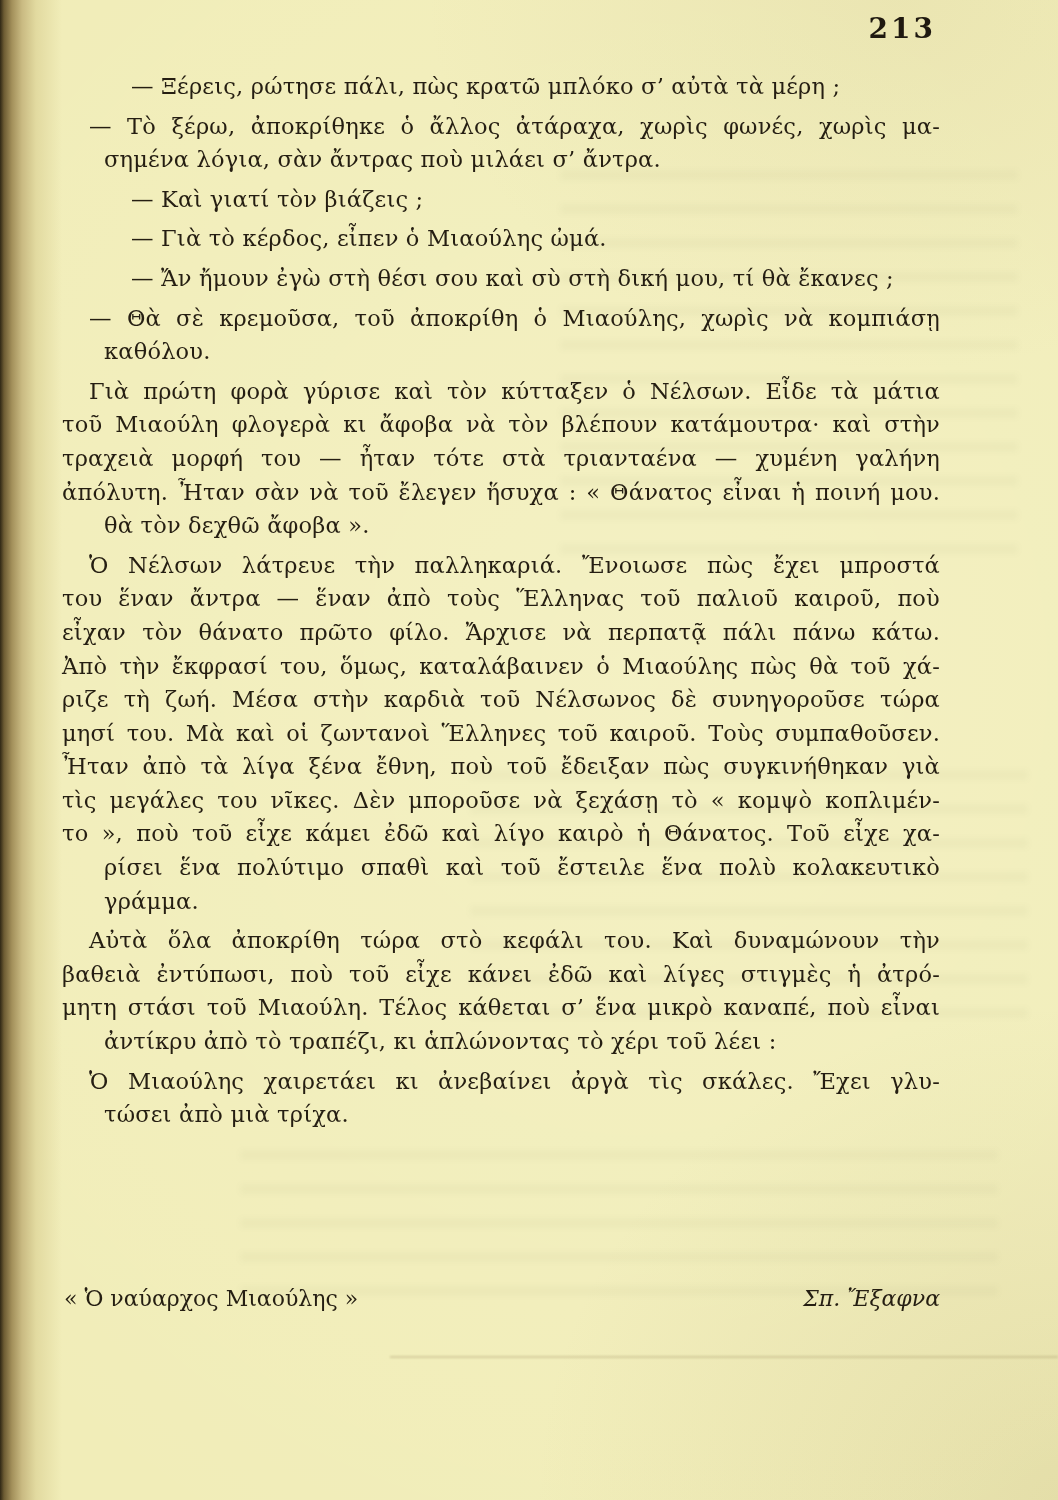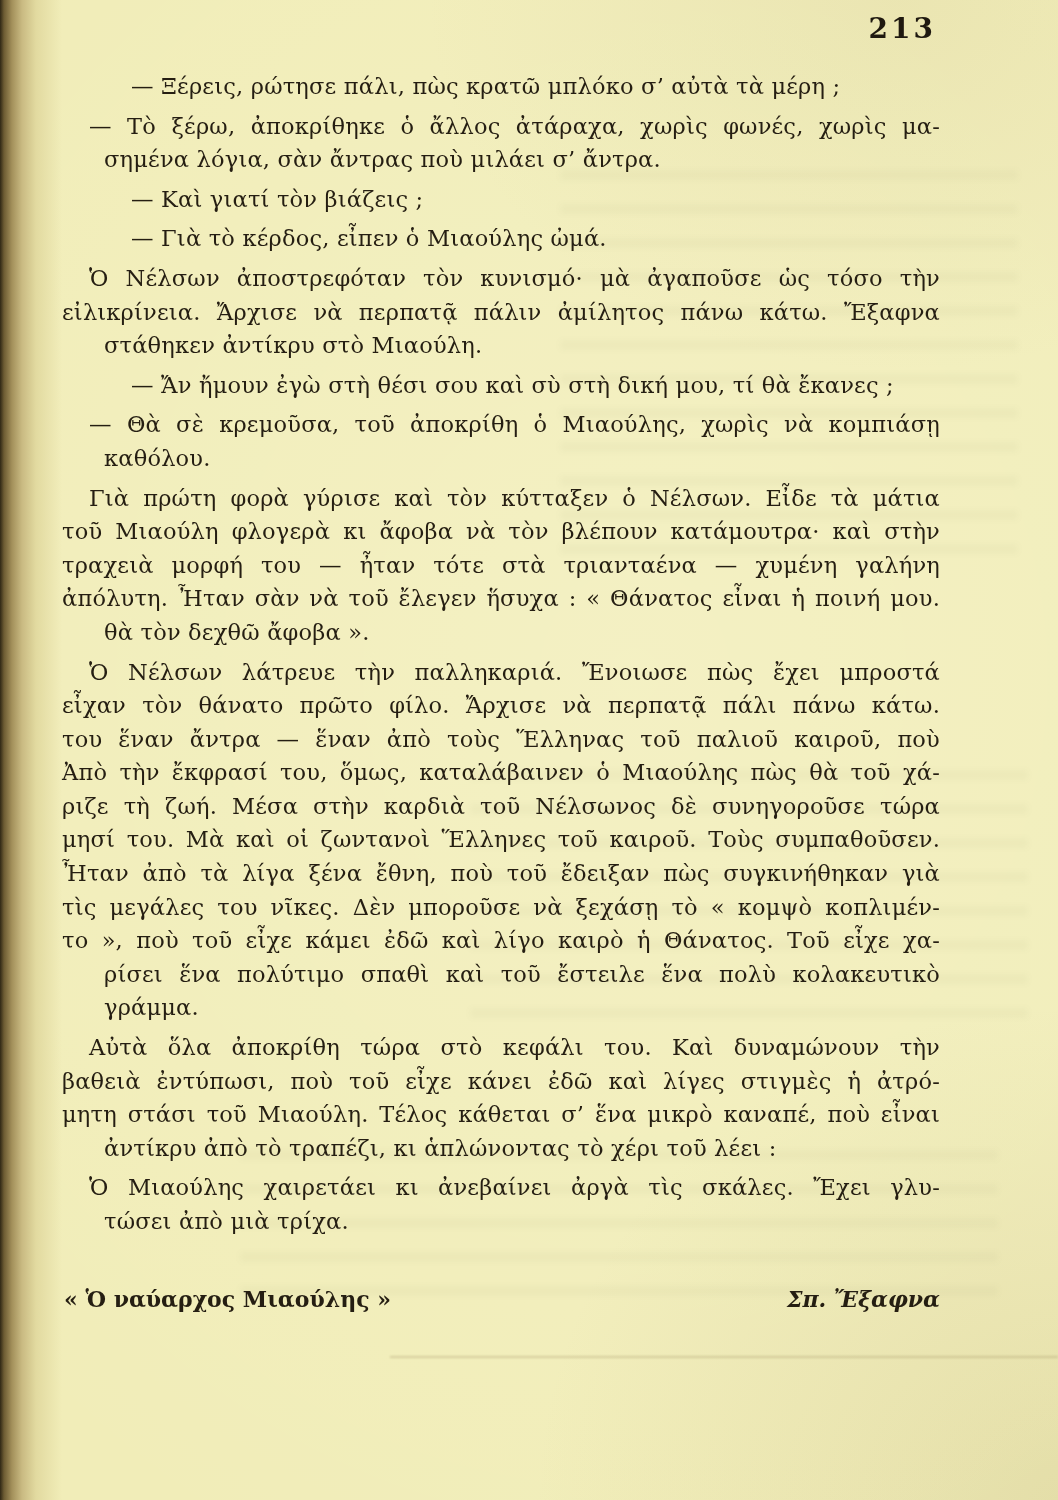--- a/index.html
+++ b/index.html
@@ -62,21 +62,20 @@
   .line.first { text-indent: 27px; }
   .footer {
     position: absolute;
     left: 64px;
     right: 118px;
     top: 1286px;
     display: flex;
     justify-content: space-between;
     align-items: flex-start;
     font-size: 22px;
-    font-weight: bold;
   }
   .footer .author { font-style: italic; }
   
   .bleed {
     position: absolute;
     filter: blur(3px);
     opacity: 0.35;
     background: repeating-linear-gradient(180deg,
       rgba(105,112,72,0.12) 0 10px,
       rgba(0,0,0,0) 10px 34px);
@@ -117,42 +116,37 @@
         <div class="line first">— Τὸ ξέρω, ἀποκρίθηκε ὁ ἄλλος ἀτάραχα, χωρὶς φωνές, χωρὶς μα-</div>
         <div class="line last">σημένα λόγια, σὰν ἄντρας ποὺ μιλάει σ’ ἄντρα.</div>
       </div>
       <div class="para">
         <div class="line first last">— Καὶ γιατί τὸν βιάζεις ;</div>
       </div>
       <div class="para">
         <div class="line first last">— Γιὰ τὸ κέρδος, εἶπεν ὁ Μιαούλης ὠμά.</div>
       </div>
       <div class="para">
-        <div class="line first">Ὁ Νέλσων ἀποστρεφόταν τὸν κυνισμό· μὰ ἀγαποῦσε ὡς τόσο τὴν</div>
-        <div class="line">εἰλικρίνεια. Ἄρχισε νὰ περπατᾷ πάλιν ἀμίλητος πάνω κάτω. Ἔξαφνα</div>
-        <div class="line last">στάθηκεν ἀντίκρυ στὸ Μιαούλη.</div>
-      </div>
-      <div class="para">
         <div class="line first last">— Ἄν  ἤμουν ἐγὼ στὴ θέσι σου καὶ σὺ στὴ δική μου, τί θὰ ἔκανες ;</div>
       </div>
       <div class="para">
         <div class="line first">— Θὰ σὲ  κρεμοῦσα, τοῦ ἀποκρίθη ὁ Μιαούλης, χωρὶς νὰ κομπιάσῃ</div>
         <div class="line last">καθόλου.</div>
       </div>
       <div class="para">
         <div class="line first">Γιὰ πρώτη φορὰ γύρισε καὶ τὸν κύτταξεν ὁ Νέλσων. Εἶδε τὰ μάτια</div>
         <div class="line">τοῦ Μιαούλη φλογερὰ κι ἄφοβα νὰ τὸν βλέπουν κατάμουτρα· καὶ στὴν</div>
         <div class="line">τραχειὰ μορφή του — ἦταν τότε στὰ τριανταένα — χυμένη γαλήνη</div>
         <div class="line">ἀπόλυτη. Ἦταν σὰν νὰ τοῦ ἔλεγεν ἥσυχα : « Θάνατος εἶναι ἡ ποινή μου.</div>
         <div class="line last">θὰ τὸν δεχθῶ ἄφοβα ».</div>
       </div>
       <div class="para">
         <div class="line first">Ὁ Νέλσων λάτρευε τὴν παλληκαριά. Ἔνοιωσε πὼς ἔχει μπροστά</div>
+        <div class="line">του ἕναν ἄντρα — ἕναν ἀπὸ τοὺς Ἕλληνας τοῦ παλιοῦ καιροῦ, ποὺ</div>
         <div class="line">εἶχαν τὸν θάνατο πρῶτο φίλο. Ἄρχισε νὰ περπατᾷ πάλι πάνω κάτω.</div>
-        <div class="line">του ἕναν ἄντρα — ἕναν ἀπὸ τοὺς Ἕλληνας τοῦ παλιοῦ καιροῦ, ποὺ</div>
         <div class="line">Ἀπὸ τὴν ἔκφρασί του, ὅμως, καταλάβαινεν ὁ Μιαούλης πὼς θὰ τοῦ χά-</div>
         <div class="line">ριζε τὴ ζωή. Μέσα στὴν καρδιὰ τοῦ Νέλσωνος δὲ συνηγοροῦσε τώρα</div>
         <div class="line">μησί του. Μὰ καὶ οἱ ζωντανοὶ Ἕλληνες τοῦ καιροῦ. Τοὺς συμπαθοῦσεν.</div>
         <div class="line">Ἦταν ἀπὸ τὰ λίγα ξένα ἔθνη, ποὺ τοῦ ἔδειξαν πὼς συγκινήθηκαν γιὰ</div>
         <div class="line">τὶς μεγάλες του νῖκες. Δὲν μποροῦσε νὰ ξεχάσῃ τὸ « κομψὸ κοπλιμέν-</div>
         <div class="line">το », ποὺ τοῦ εἶχε κάμει ἐδῶ καὶ λίγο καιρὸ ἡ Θάνατος. Τοῦ εἶχε χα-</div>
         <div class="line last">ρίσει ἕνα πολύτιμο σπαθὶ καὶ τοῦ ἔστειλε ἕνα πολὺ κολακευτικὸ γράμμα.</div>
       </div>
       <div class="para">
         <div class="line first">Αὐτὰ ὅλα ἀποκρίθη τώρα στὸ κεφάλι του. Καὶ δυναμώνουν τὴν</div>

